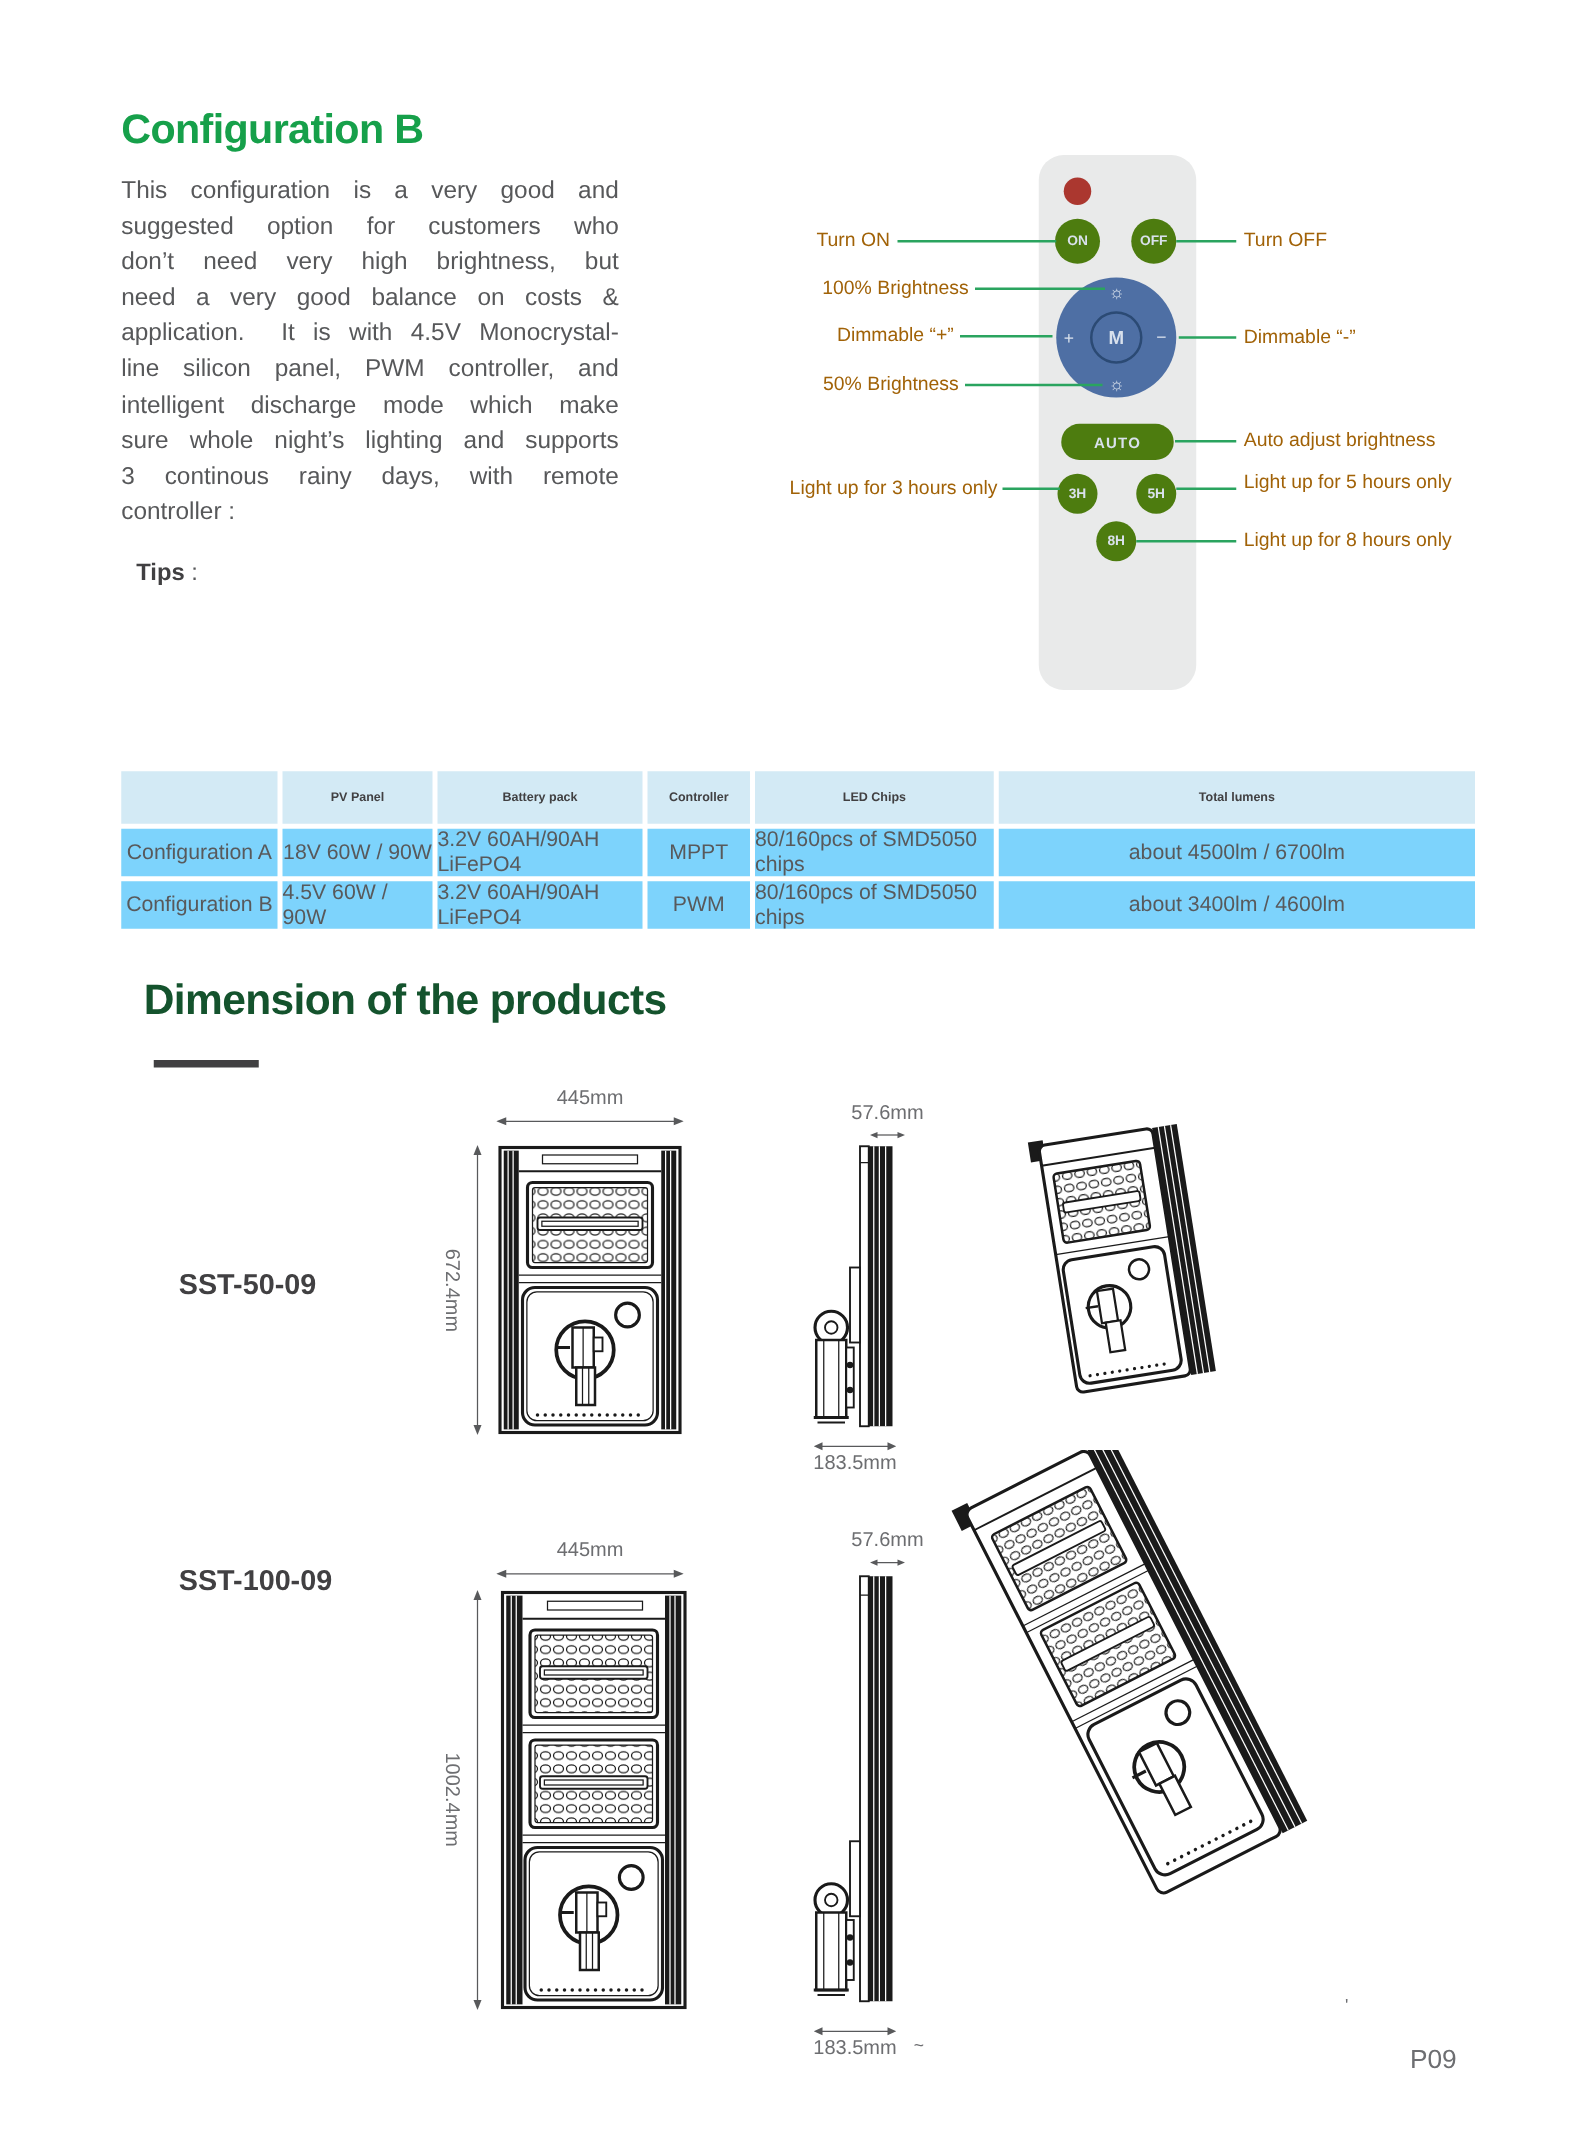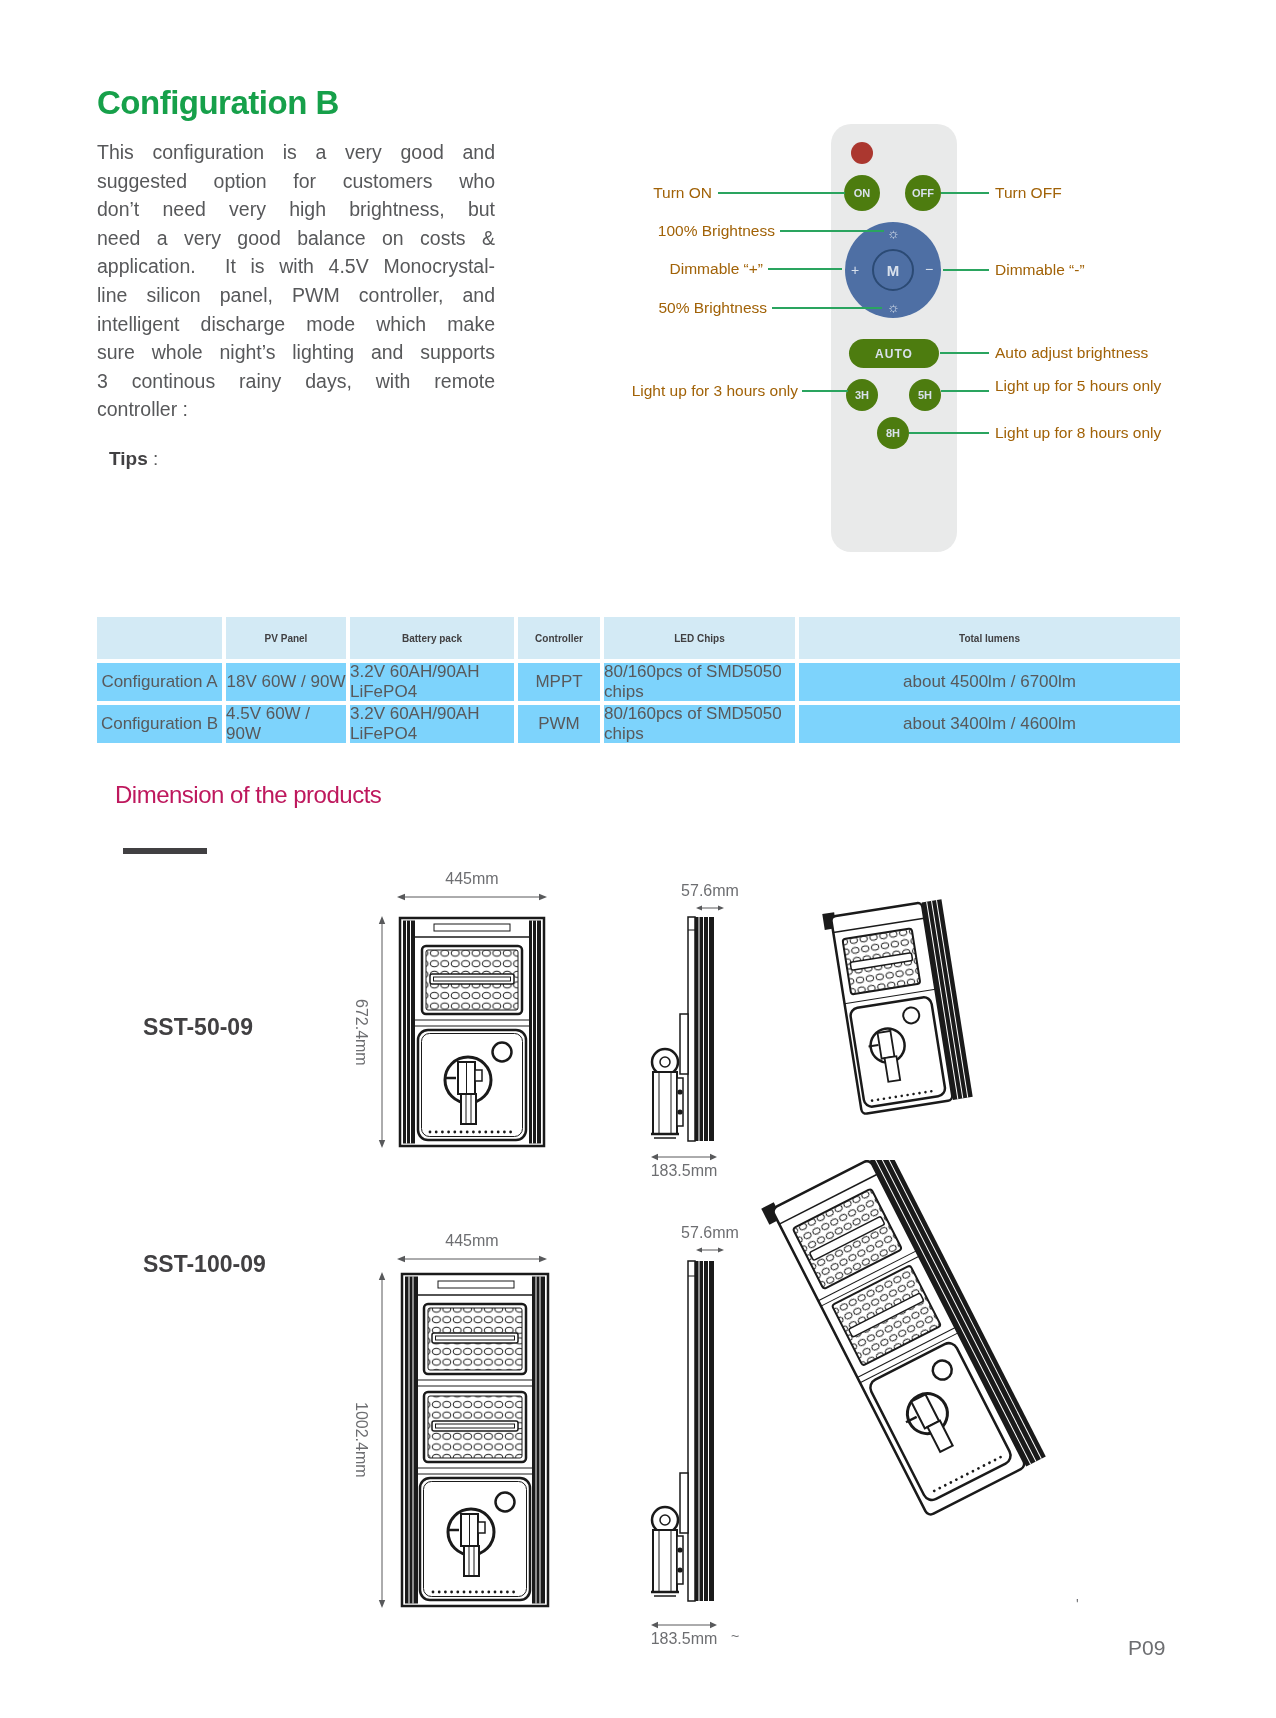--- a/index.html
+++ b/index.html
@@ -39,21 +39,21 @@
   .cline{position:absolute;height:2px;background:#2aa45f}
   .lbl{position:absolute;font-size:15.5px;color:#a16207;height:20px;line-height:20px;white-space:nowrap}
   .lbl.l{text-align:right}
 
   
   #spec-table{left:97px;top:617px;display:grid;grid-template-columns:125px 120px 164px 82px 191px 381px;grid-template-rows:42px 38px 38px;gap:4px;width:1083px}
   #spec-table .th{background:#d3eaf5;display:flex;align-items:center;justify-content:center;font-weight:bold;font-size:10px;color:#414042}
   #spec-table .td{background:#7dd3fc;display:flex;align-items:center;justify-content:center;font-size:17px;color:#58595b}
 
   
-  #dim-title{left:115px;top:781px;font-size:24px;font-weight:normal;color:#be185d;letter-spacing:-.5px}
+  #dim-title{left:115px;top:781px;font-size:34px;font-weight:bold;color:#14532d;letter-spacing:-.5px}
   #dim-underline{left:123px;top:848px;width:84px;height:6px;background:#414042}
   .model{position:absolute;font-weight:bold;font-size:23px;color:#414042}
   .dimtxt{position:absolute;color:#6d6e71;font-size:16px;text-align:center}
   .dimtxt.v{writing-mode:vertical-rl;display:flex;align-items:center;justify-content:center}
   .mark{position:absolute;color:#6d6e71;font-size:14px}
   #page-num{left:1128px;top:1636px;font-size:21px;color:#6d6e71}
   svg{display:block}
 </style>
 </head>
 <body>

